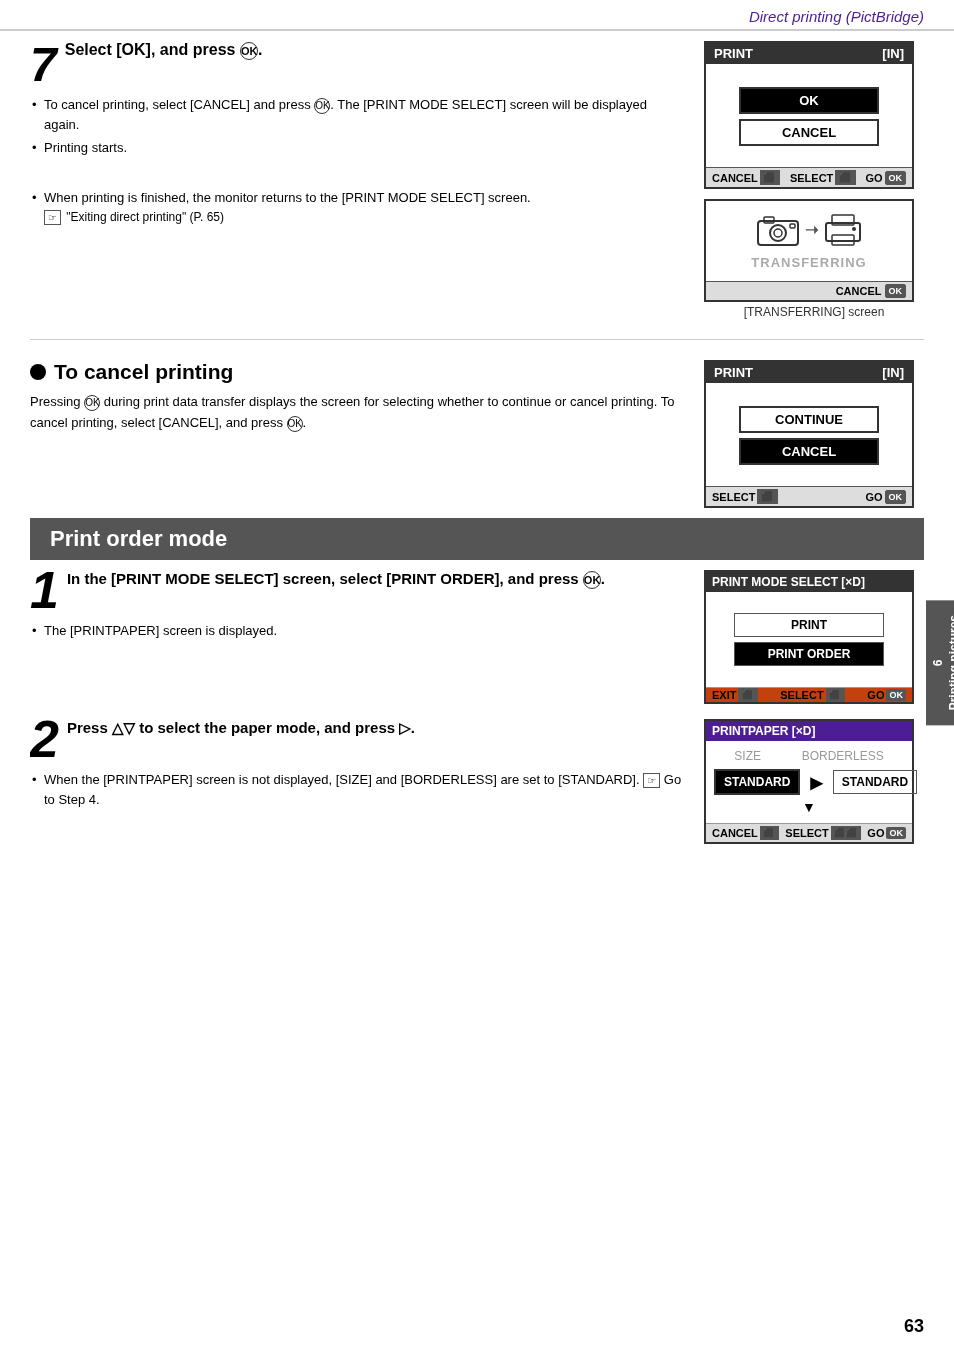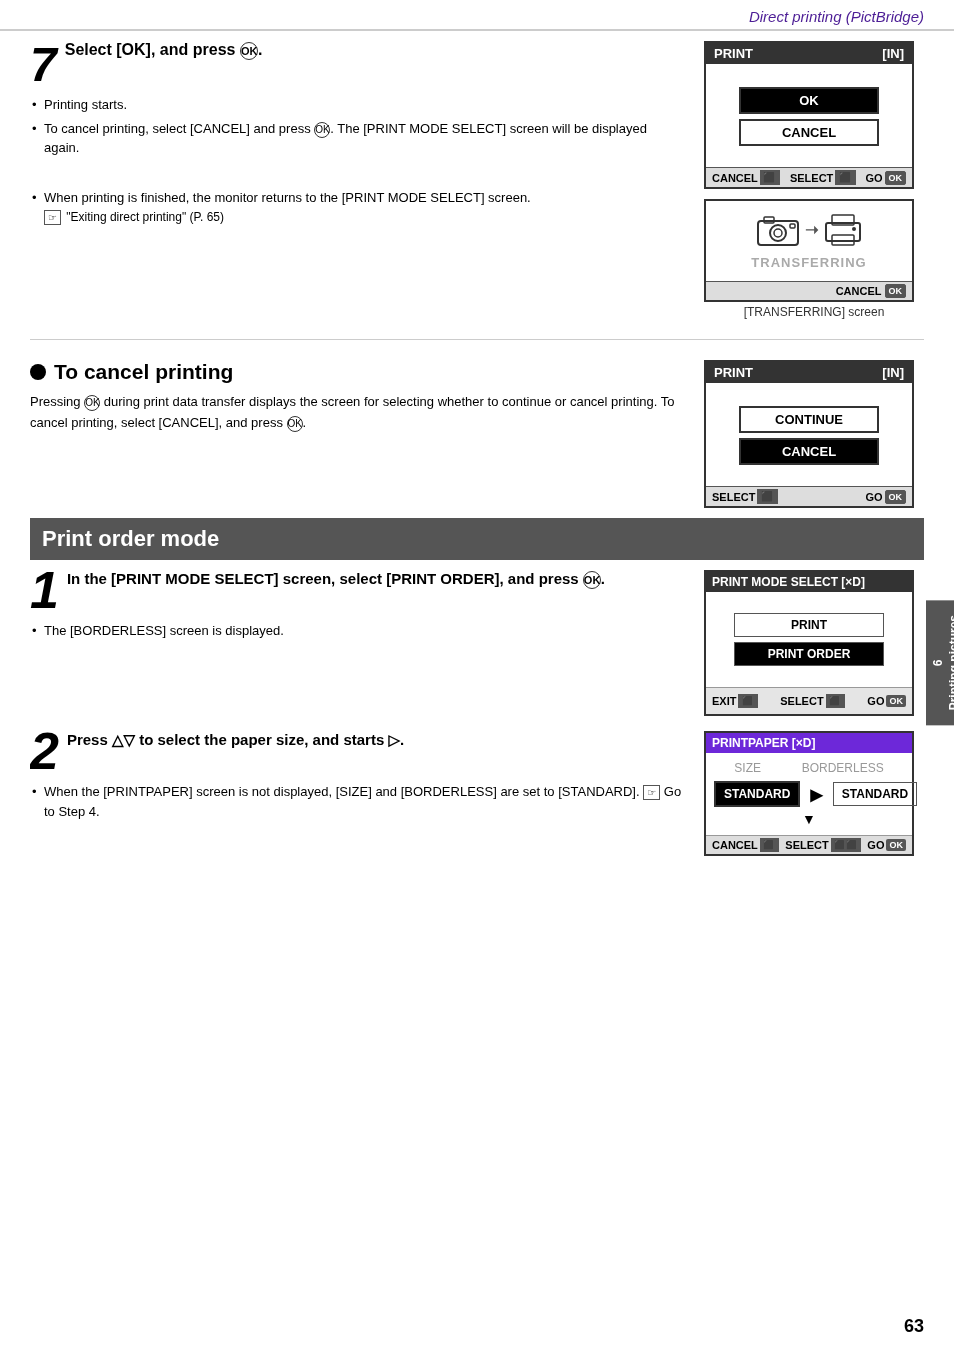--- a/index.html
+++ b/index.html
@@ -277,21 +277,21 @@
 
     .cancel-body-text {
       font-size: 13px;
       line-height: 1.6;
     }
 
     
     .print-order-section {
       background: #555;
       color: #fff;
-      padding: 8px 12px;
+      padding: 8px 20px;
       font-size: 22px;
       font-weight: bold;
       margin-bottom: 10px;
     }
 
     
     .steps-area {
       display: flex;
       flex-direction: column;
       gap: 5px;
@@ -357,37 +357,37 @@
       background: #fff;
     }
 
     .pms-btn.selected {
       background: #000;
       color: #fff;
     }
 
     .pms-footer {
       border-top: 1px solid #999;
-      background: #e5e5e5;
+      background: #c2410c;
       display: flex;
       justify-content: space-between;
       align-items: center;
-      padding: 6px 6px;
+      padding: 0 6px;
       font-size: 10px;
       font-weight: bold;
     }
 
     
     .pp-screen {
       border: 2px solid #333;
       width: 210px;
     }
 
     .pp-header {
-      background: #6d28d9;
+      background: #4c1d95;
       color: #fff;
       font-size: 12px;
       font-weight: bold;
       padding: 3px 6px;
     }
 
     .pp-body {
       padding: 8px;
       min-height: 70px;
     }
@@ -476,22 +476,22 @@
 
   <div class="content">
 
     <div class="section">
       <div class="section-left">
         <div class="step-header">
           <span class="step-number">7</span>
           <strong>Select [OK], and press <span style="border:1.5px solid #333;border-radius:50%;display:inline-block;width:18px;height:18px;text-align:center;line-height:16px;font-size:11px;">OK</span>.</strong>
         </div>
         <ul class="bullet-list">
+          <li>To cancel printing, select [CANCEL] and press <span style="border:1.5px solid #333;border-radius:50%;display:inline-block;width:16px;height:16px;text-align:center;line-height:14px;font-size:10px;">OK</span>. The [PRINT MODE SELECT] screen will be displayed again.</li>
           <li>Printing starts.</li>
-          <li>To cancel printing, select [CANCEL] and press <span style="border:1.5px solid #333;border-radius:50%;display:inline-block;width:16px;height:16px;text-align:center;line-height:14px;font-size:10px;">OK</span>. The [PRINT MODE SELECT] screen will be displayed again.</li>
         </ul>
         <ul class="bullet-list" style="margin-top:30px;">
           <li>When printing is finished, the monitor returns to the [PRINT MODE SELECT] screen.<br>
             <span style="font-size:12px;">
               <span style="border:1px solid #555;padding:1px 3px;font-size:10px;margin-right:2px;">☞</span>
               "Exiting direct printing" (P. 65)
             </span>
           </li>
         </ul>
       </div>
@@ -604,21 +604,21 @@
 
     <div class="steps-area">
 
       <div class="step-row">
         <div class="step-content">
           <div class="step-title">
             <span class="step-num-large">1</span>
             <strong>In the [PRINT MODE SELECT] screen, select [PRINT ORDER], and press <span style="border:1.5px solid #333;border-radius:50%;display:inline-block;width:18px;height:18px;text-align:center;line-height:16px;font-size:11px;">OK</span>.</strong>
           </div>
           <ul class="bullet-list" style="overflow:hidden;">
-            <li>The [BORDERLESS] screen is displayed.</li>
+            <li>The [PRINTPAPER] screen is displayed.</li>
           </ul>
         </div>
 
         <div style="width:220px;">
           <div class="pms-screen">
             <div class="pms-header">PRINT MODE SELECT [×D]</div>
             <div class="pms-body">
               <div style="height:8px;"></div>
               <div class="pms-btn">PRINT</div>
               <div class="pms-btn selected">PRINT ORDER</div>
@@ -639,21 +639,21 @@
               </div>
             </div>
           </div>
         </div>
       </div>
 
       <div class="step-row" style="margin-top:10px;">
         <div class="step-content">
           <div class="step-title">
             <span class="step-num-large">2</span>
-            <strong>Press △▽ to select the paper size, and starts ▷.</strong>
+            <strong>Press △▽ to select the paper mode, and press ▷.</strong>
           </div>
           <ul class="bullet-list" style="overflow:hidden;">
             <li>When the [PRINTPAPER] screen is not displayed, [SIZE] and [BORDERLESS] are set to [STANDARD]. <span style="border:1px solid #555;padding:1px 3px;font-size:10px;">☞</span> Go to Step 4.</li>
           </ul>
         </div>
 
         <div style="width:220px;">
           <div class="pp-screen">
             <div class="pp-header">PRINTPAPER [×D]</div>
             <div class="pp-body">

